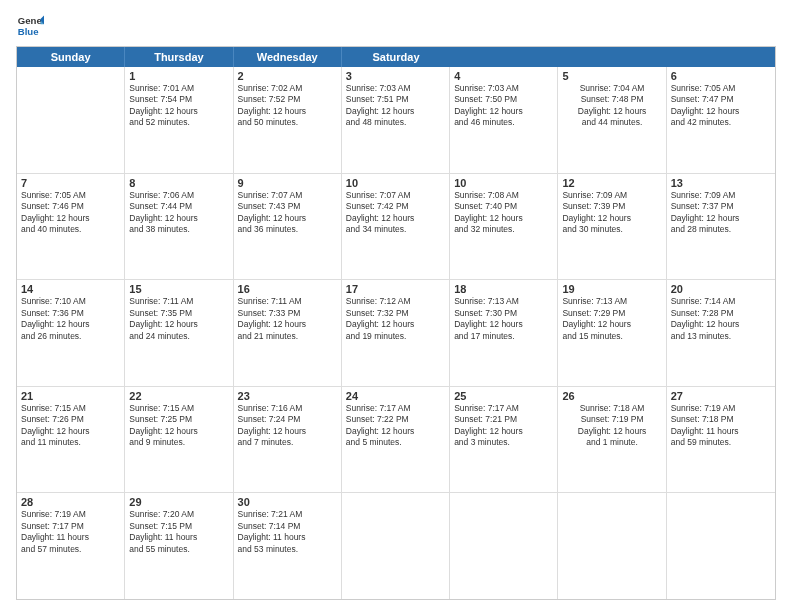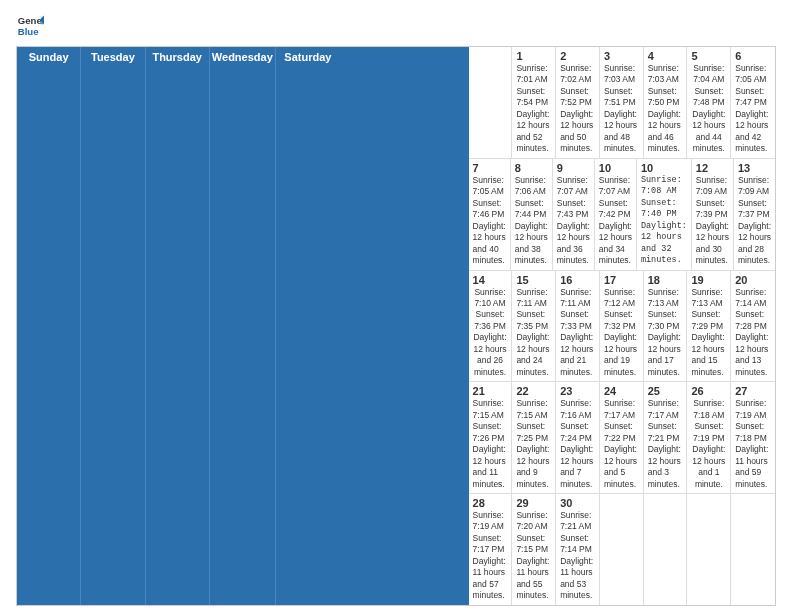--- a/index.html
+++ b/index.html
@@ -47,21 +47,21 @@
       font-weight: bold;
       color: #333;
     }
     .location {
       font-size: 13px;
       color: #555;
     }
     .calendar {
       flex: 1;
       display: flex;
-      flex-direction: row;
+      flex-direction: column;
       border: 1px solid #ccc;
     }
     .cal-header {
       display: grid;
       grid-template-columns: repeat(7, 1fr);
       background: #2c6fad;
     }
     .cal-header-cell {
       color: #fff;
       font-size: 11px;
@@ -123,21 +123,20 @@
     </div>
     <div class="title-block">
       <div class="month-year"></div>
       <div class="location"></div>
     </div>
   </div>
 
   <div class="calendar">
     <div class="cal-header">
     <div class="cal-header-cell">Sunday</div>
-        <div class="cal-header-cell">Tuesday</div>
         <div class="cal-header-cell">Thursday</div>
         <div class="cal-header-cell">Wednesday</div>
         <div class="cal-header-cell">Saturday</div>
       </div>
     <div class="cal-body">
     <div class="cal-row">
           <div class="cal-cell"></div>
           <div class="cal-cell">
             <span class="day-number">1</span>
             <div class="cell-text" style="white-space: pre-line;">Sunrise: 7:01 AM
@@ -205,21 +204,21 @@
           </div>
           <div class="cal-cell">
             <span class="day-number">10</span>
             <div class="cell-text" style="white-space: pre-line;">Sunrise: 7:07 AM
 Sunset: 7:42 PM
 Daylight: 12 hours
 and 34 minutes.</div>
           </div>
           <div class="cal-cell">
             <span class="day-number">10</span>
-            <div class="cell-text" style="white-space: pre-line; font-family: Liberation Mono, monospace;">Sunrise: 7:08 AM
+            <div class="cell-text" style="white-space: pre-line;">Sunrise: 7:08 AM
 Sunset: 7:40 PM
 Daylight: 12 hours
 and 32 minutes.</div>
           </div>
           <div class="cal-cell">
             <span class="day-number">12</span>
             <div class="cell-text" style="white-space: pre-line;">Sunrise: 7:09 AM
 Sunset: 7:39 PM
 Daylight: 12 hours
 and 30 minutes.</div>
@@ -228,21 +227,21 @@
             <span class="day-number">13</span>
             <div class="cell-text" style="white-space: pre-line;">Sunrise: 7:09 AM
 Sunset: 7:37 PM
 Daylight: 12 hours
 and 28 minutes.</div>
           </div>
         </div>
         <div class="cal-row">
           <div class="cal-cell">
             <span class="day-number">14</span>
-            <div class="cell-text" style="white-space: pre-line; text-align: center;">Sunrise: 7:10 AM
+            <div class="cell-text" style="white-space: pre-line;">Sunrise: 7:10 AM
 Sunset: 7:36 PM
 Daylight: 12 hours
 and 26 minutes.</div>
           </div>
           <div class="cal-cell">
             <span class="day-number">15</span>
             <div class="cell-text" style="white-space: pre-line;">Sunrise: 7:11 AM
 Sunset: 7:35 PM
 Daylight: 12 hours
 and 24 minutes.</div>

